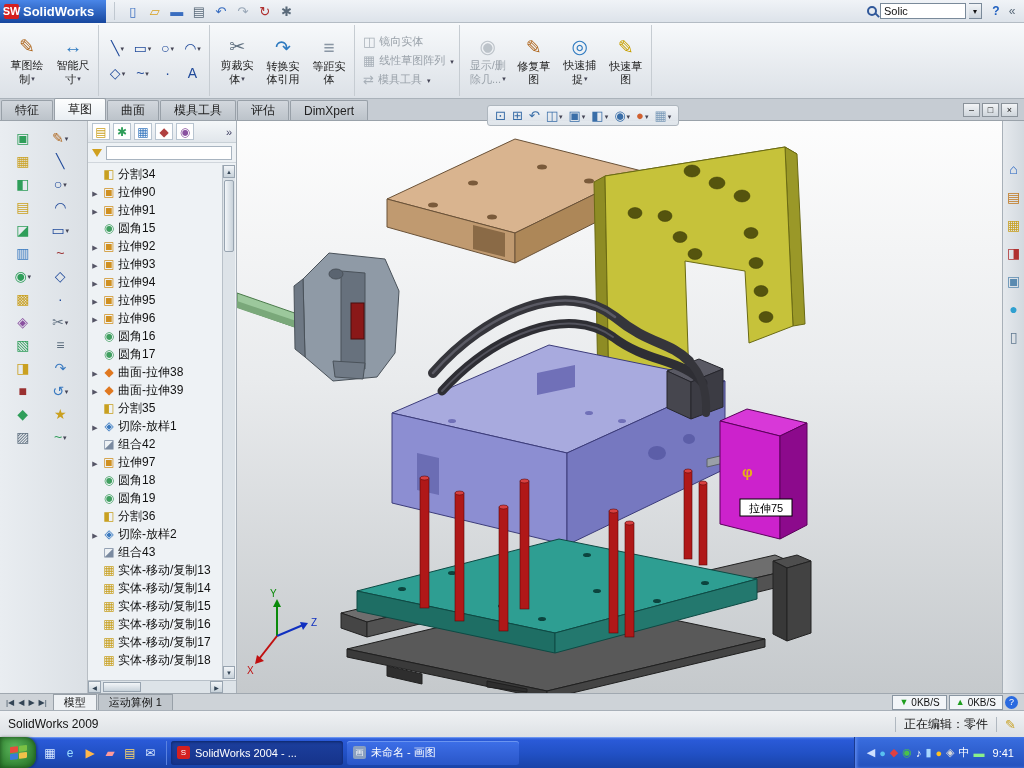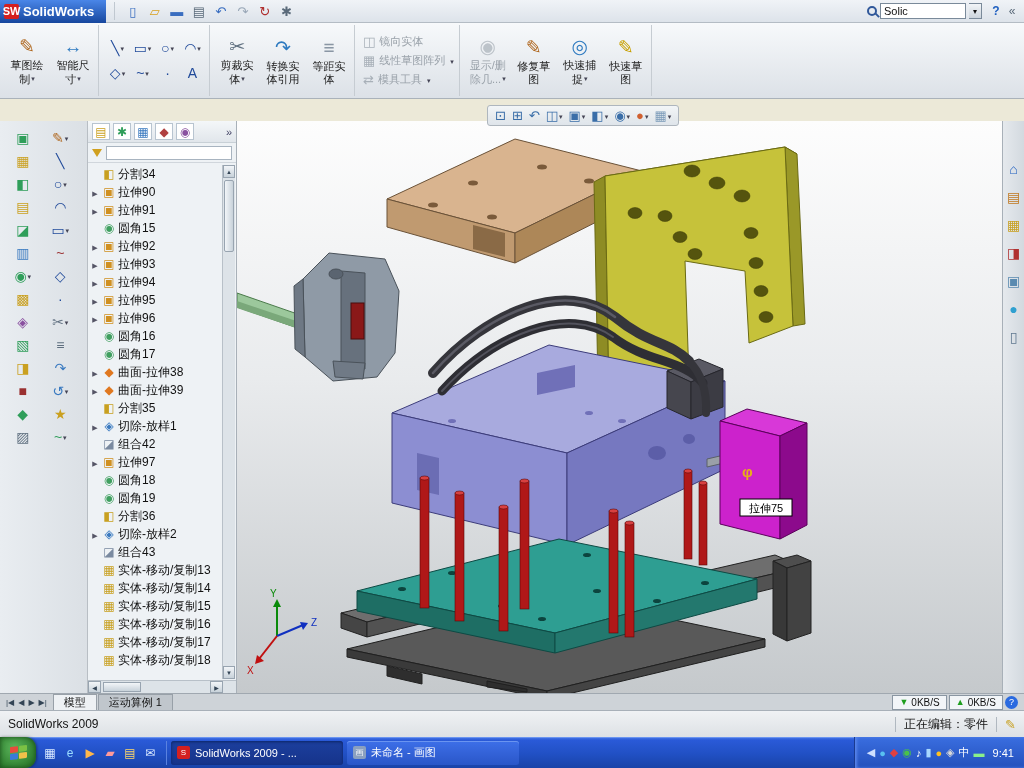--- a/index.html
+++ b/index.html
@@ -262,20 +262,37 @@
         <div class="bigbtn">
           <span class="bico" style="color: rgb(200, 160, 0);">✎</span>
           <span class="bl">快速草</span>
           <span class="blrow">
             <span class="bl">图</span>
           </span>
         </div>
       </div>
   </div>
 
+  <div class="tabrow">
+    <div style="display:flex;align-items:flex-end">
+
+    <div class="cmdtab">特征</div>
+        <div class="cmdtab active">草图</div>
+        <div class="cmdtab">曲面</div>
+        <div class="cmdtab">模具工具</div>
+        <div class="cmdtab">评估</div>
+        <div class="cmdtab">DimXpert</div>
+      </div>
+    <div class="docctl">
+
+    <span class="dbtn">–</span>
+        <span class="dbtn">□</span>
+        <span class="dbtn">×</span>
+      </div>
+  </div>
 
   <div class="headsup">
 
   <span class="hicon">
         <i style="color: rgb(58, 110, 168);">⊡</i>
       </span>
       <span class="hicon">
         <i style="color: rgb(58, 110, 168);">⊞</i>
       </span>
       <span class="hicon">
@@ -803,21 +820,21 @@
         <span class="qli" style="color: rgb(255, 184, 74);">▶</span>
         <span class="qli" style="color: rgb(255, 154, 154);">▰</span>
         <span class="qli" style="color: rgb(255, 216, 106);">▤</span>
         <span class="qli" style="color: rgb(216, 232, 255);">✉</span>
       </div>
     <div class="tdiv"></div>
     <div style="display:flex">
 
     <div class="taskbtn active">
           <span class="tico2" style="background: rgb(212, 32, 32);">S</span>
-          <span class="tlbl">SolidWorks 2009 - ...</span>
+          <span class="tlbl">SolidWorks 2004 - ...</span>
         </div>
         <div class="taskbtn">
           <span class="tico2" style="background: rgb(138, 160, 192);">画</span>
           <span class="tlbl">未命名 - 画图</span>
         </div>
       </div>
     <div class="tray">
       <span style="display:flex;gap:4px;align-items:center">
 
       <span class="trayi" style="color: rgb(207, 224, 255);">◀</span>

